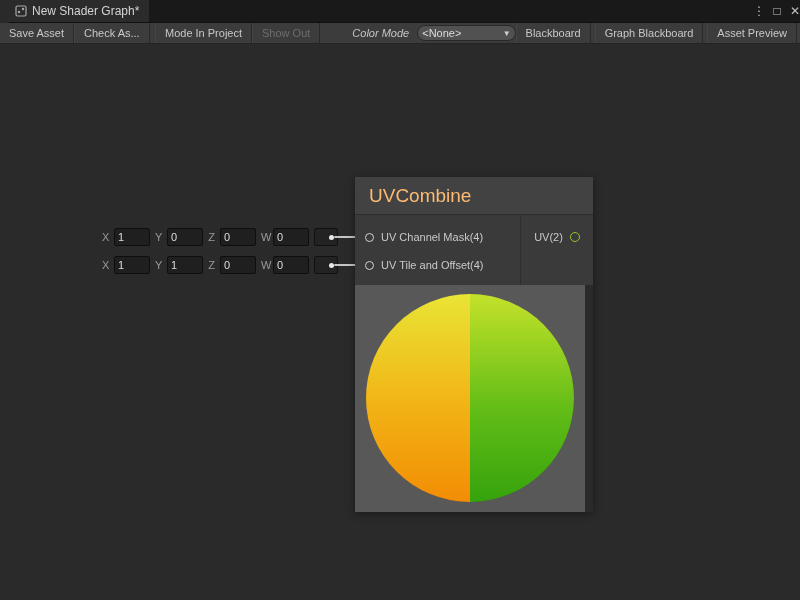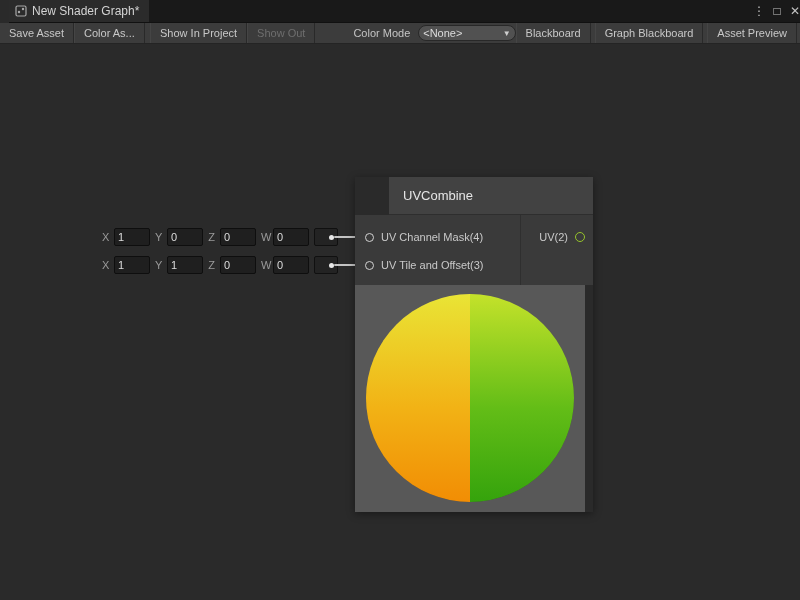--- a/index.html
+++ b/index.html
@@ -16,21 +16,21 @@
   .win-controls span{color:#c2c2c2;font-size:12px;width:16px;text-align:center;cursor:default;line-height:22px;}
 
   
   .toolbar{position:absolute;top:23px;left:0;width:800px;height:20px;background:#3c3c3c;
     display:flex;align-items:stretch;border-bottom:1px solid #242424;font-size:11px;color:#c8c8c8;}
   .tbtn{display:flex;align-items:center;padding:0 9px;background:#3c3c3c;
     border-right:1px solid #292929;border-left:1px solid #454545;white-space:nowrap;cursor:default;}
   .tbtn.first{border-left:none;}
   .tbtn.disabled{color:#6e6e6e;}
   .group-gap{width:6px;}
-  .cm-label{display:flex;align-items:center;margin-left:30px;padding:0 8px;color:#c4c4c4;white-space:nowrap;}
+  .cm-label{display:flex;align-items:center;margin-left:24px;padding:0 8px;color:#c4c4c4;white-space:nowrap;font-style:italic;}
   .dropdown{width:100px;margin:2px 0;background:#515151;border:1px solid #282828;border-radius:8px;
     display:flex;align-items:center;color:#dcdcdc;padding:0 4px;}
   .dropdown .val{flex:1;}
   .dropdown .arrow{font-size:8px;color:#cfcfcf;}
   .spacer{flex:1;}
   .rgroup{display:flex;gap:4px;padding-right:3px;}
   .rgroup .tbtn{border-left:1px solid #454545;border-right:1px solid #292929;text-align:center;}
 
   
   .canvas{position:absolute;top:44px;left:0;width:800px;height:556px;background:#2a2a2a;}
@@ -42,29 +42,29 @@
     color:#dcdcdc;font-size:11px;font-family:"Liberation Sans",sans-serif;padding:0 3px;outline:none;}
   .stub{width:24px;height:18px;background:#232323;border:1px solid #101010;border-radius:2px;
     display:flex;align-items:center;justify-content:flex-end;padding-right:3px;box-sizing:border-box;}
   .dot{width:5px;height:5px;border-radius:50%;background:#e8e8e8;display:block;}
 
   
   .edge{position:absolute;height:2px;background:#c4c4c4;border-radius:1px;}
 
   
   .node{position:absolute;left:355px;top:133px;width:238px;box-shadow:0 2px 8px rgba(0,0,0,.4);}
-  .node-header{height:38px;background:#424242;color:#e5e5e5;font-size:13px;
-    display:flex;align-items:center;padding-left:14px;border-bottom:1px solid #2e2e2e;box-sizing:border-box;margin-left:34px;}
+  .node-header{height:38px;background:#424242;color:#fdba74;font-size:19px;
+    display:flex;align-items:center;padding-left:14px;border-bottom:1px solid #2e2e2e;box-sizing:border-box;}
   .node-ports{height:70px;background:#3a3a3a;display:flex;}
   .inputs{width:165px;padding-top:8px;box-sizing:border-box;}
   .port-row{height:28px;display:flex;align-items:center;gap:7px;padding-left:10px;
     font-size:11px;color:#c9c9c9;white-space:nowrap;}
   .ring{width:7px;height:7px;border:1px solid #d2d2d2;border-radius:50%;background:#3a3a3a;flex:0 0 auto;}
   .outputs{flex:1;border-left:1px solid #2f2f2f;padding-top:8px;box-sizing:border-box;}
-  .port-row.out{padding-left:8px;padding-right:8px;justify-content:flex-end;}
+  .port-row.out{padding-left:8px;padding-right:8px;justify-content:center;}
   .ring.green{border:1.5px solid #96c32b;width:8px;height:8px;}
 
   
   .preview{width:230px;height:227px;background:#585858;overflow:hidden;}
   .sphere{position:relative;width:208px;height:208px;margin:9px auto 0;border-radius:50%;overflow:hidden;
     box-shadow:inset -18px -20px 42px rgba(0,0,0,.28), inset 12px 16px 34px rgba(255,255,255,.10);}
   .half{position:absolute;top:0;width:50%;height:100%;}
   .half.left{left:0;background:linear-gradient(to bottom,#e9e435 0%,#f2b215 55%,#f28d04 100%);}
   .half.right{right:0;background:linear-gradient(to bottom,#c4e22a 0%,#63bd17 55%,#35a30c 100%);}
 </style>
@@ -86,23 +86,23 @@
     </div>
     <div class="win-controls">
       <span>⋮</span>
       <span>□</span>
       <span>✕</span>
     </div>
   </div>
 
   <div class="toolbar">
     <div class="tbtn first">Save Asset</div>
-    <div class="tbtn">Color As...</div>
+    <div class="tbtn">Check As...</div>
     <div class="group-gap"></div>
-    <div class="tbtn">Show In Project</div>
+    <div class="tbtn">Mode In Project</div>
     <div class="tbtn disabled">Show Out</div>
     <div class="cm-label">Color Mode</div>
     <div class="dropdown">
       <span class="val">&lt;None&gt;</span>
       <span class="arrow">▼</span>
     </div>
     <div class="spacer"></div>
     <div class="rgroup">
       <div class="tbtn">Blackboard</div>
       <div class="tbtn">Graph Blackboard</div>
@@ -146,21 +146,21 @@
     <div class="node">
       <div class="node-header">UVCombine</div>
       <div class="node-ports">
         <div class="inputs">
           <div class="port-row">
             <span class="ring"></span>
             <span>UV Channel Mask(4)</span>
           </div>
           <div class="port-row">
             <span class="ring"></span>
-            <span>UV Tile and Offset(3)</span>
+            <span>UV Tile and Offset(4)</span>
           </div>
         </div>
         <div class="outputs">
           <div class="port-row out">
             <span>UV(2)</span>
             <span class="ring green"></span>
           </div>
         </div>
       </div>
       <div class="preview">

